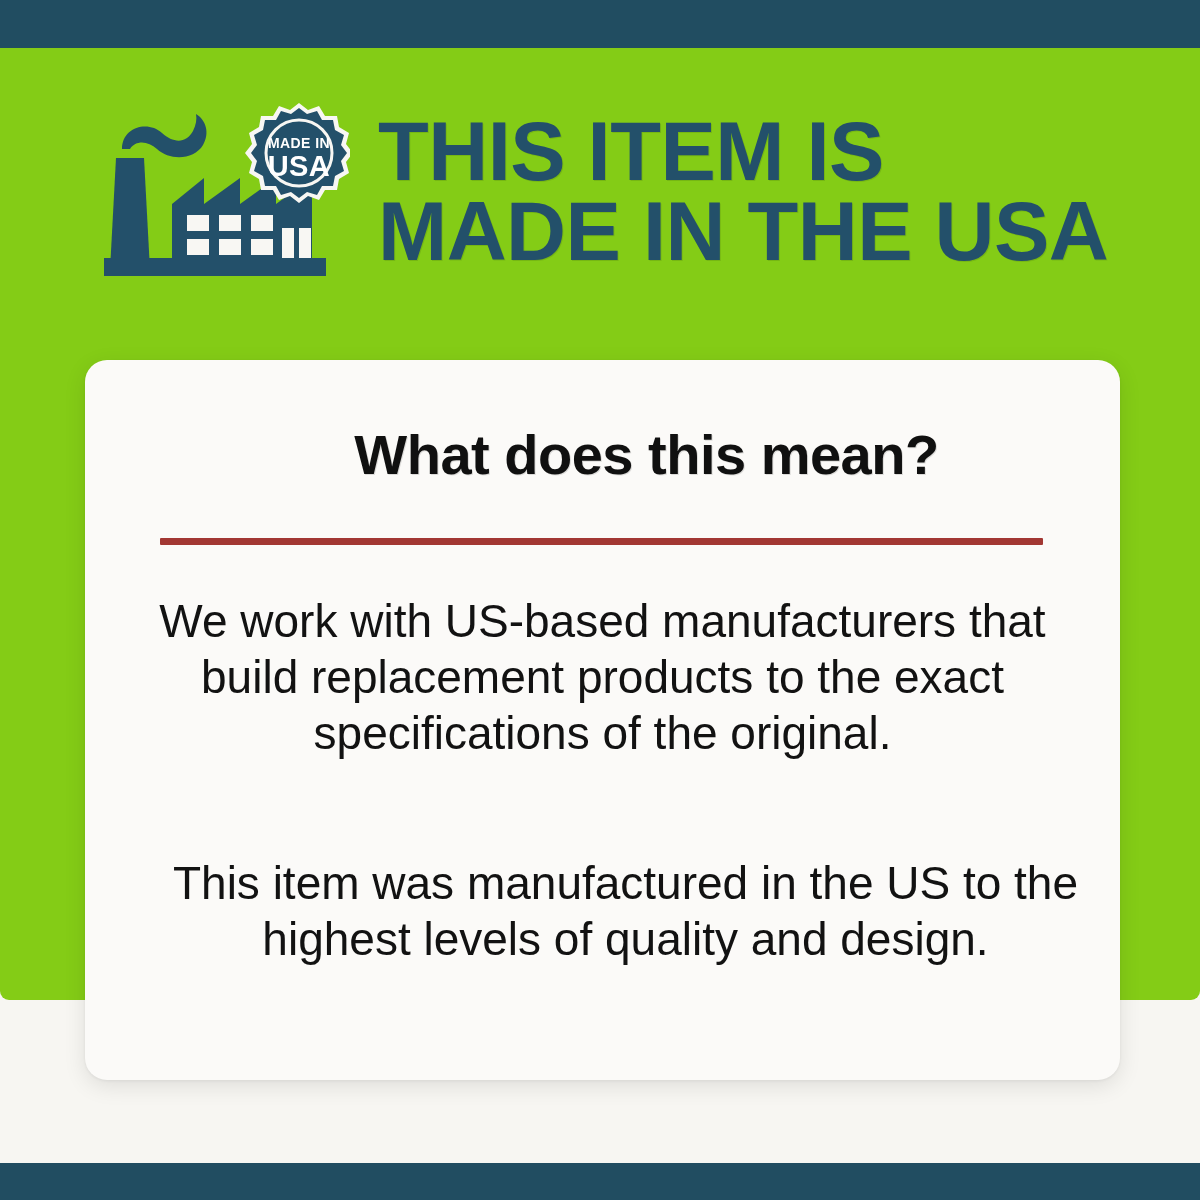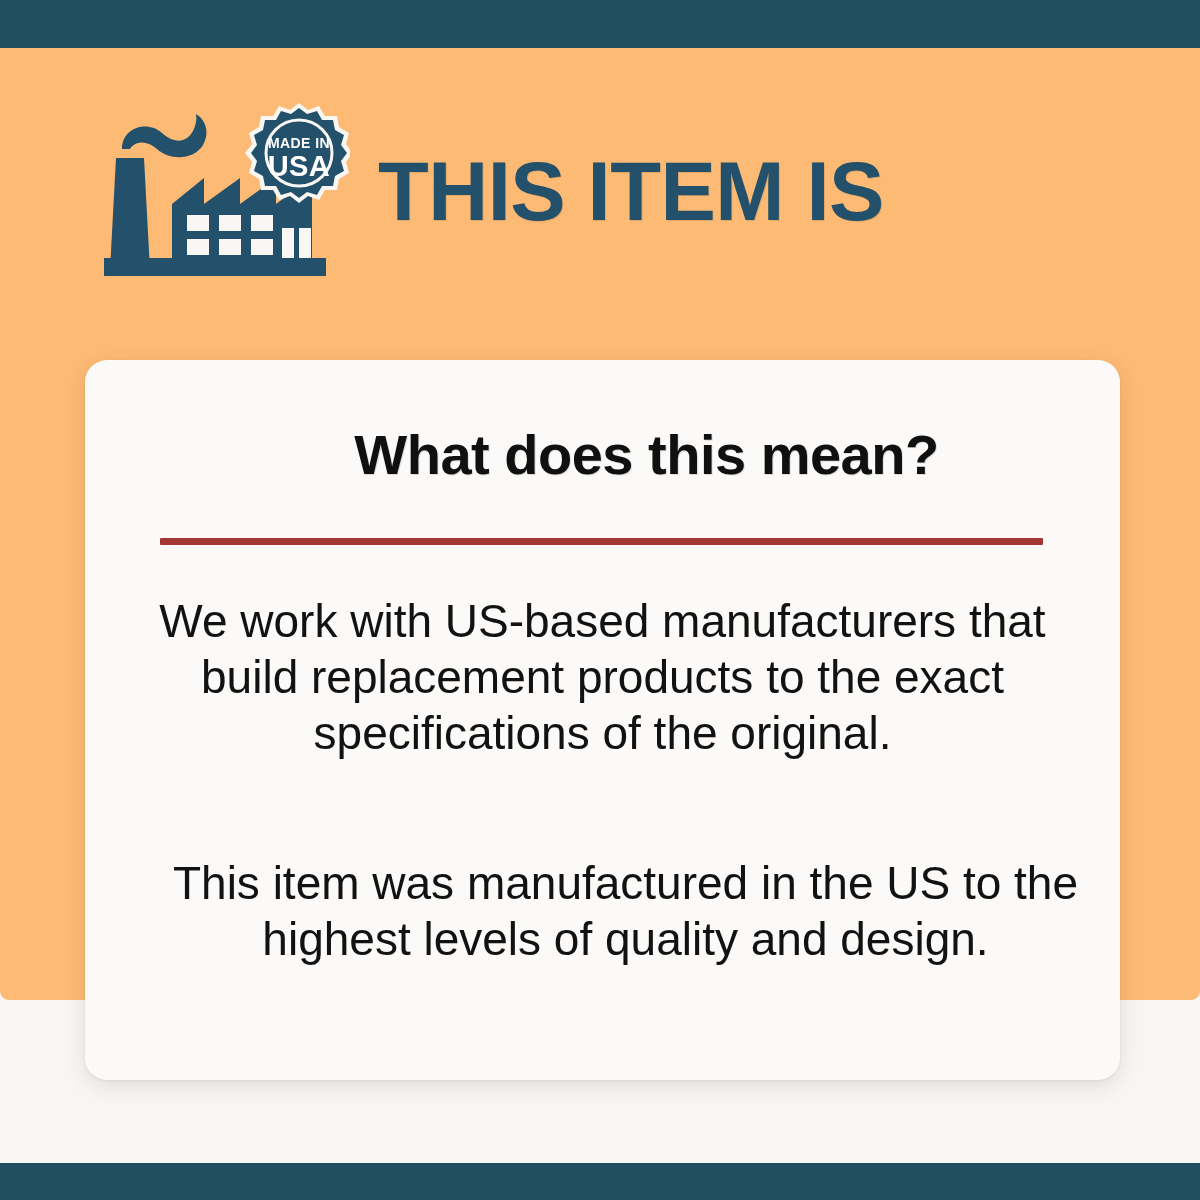--- a/index.html
+++ b/index.html
@@ -11,21 +11,21 @@
     height: 1200px;
     background: #f7f6f2;
     font-family: "Liberation Sans", "DejaVu Sans", sans-serif;
     overflow: hidden;
   }
 
   #page {
     position: relative;
     width: 1200px;
     height: 1000px;
-    background: #fdba74;
+    background: #84cc16;
     border-radius: 9px;
   }
 
   
   .bar {
     position: absolute;
     left: 0;
     width: 1200px;
     background: #214d61;
   }
@@ -176,20 +176,21 @@
 
           <circle cx="51" cy="45" r="33" fill="none" stroke="#F8F7F3" stroke-width="3"></circle>
           <text x="51" y="40" text-anchor="middle" fill="#FFFFFF" font-family="Liberation Sans, DejaVu Sans, sans-serif" font-size="14" font-weight="700" letter-spacing="0.4">MADE IN</text>
           <text x="51" y="68" text-anchor="middle" fill="#FFFFFF" font-family="Liberation Sans, DejaVu Sans, sans-serif" font-size="29" font-weight="700" letter-spacing="0.4">USA</text>
         </g>
       </svg>
     </div>
 
     <div id="headline">
       <span class="hl-line hl-line-1">THIS ITEM IS</span>
+      <span class="hl-line hl-line-2">MADE IN THE USA</span>
     </div>
 
   </div>
 
   <div id="card">
     <div id="card-heading">What does this mean?</div>
     <div id="card-divider"></div>
     <div class="body-para" id="para-1">We work with US-based manufacturers that build replacement products to the exact specifications of the original.</div>
     <div class="body-para" id="para-2">This item was manufactured in the US to the highest levels of quality and design.</div>
   </div>

